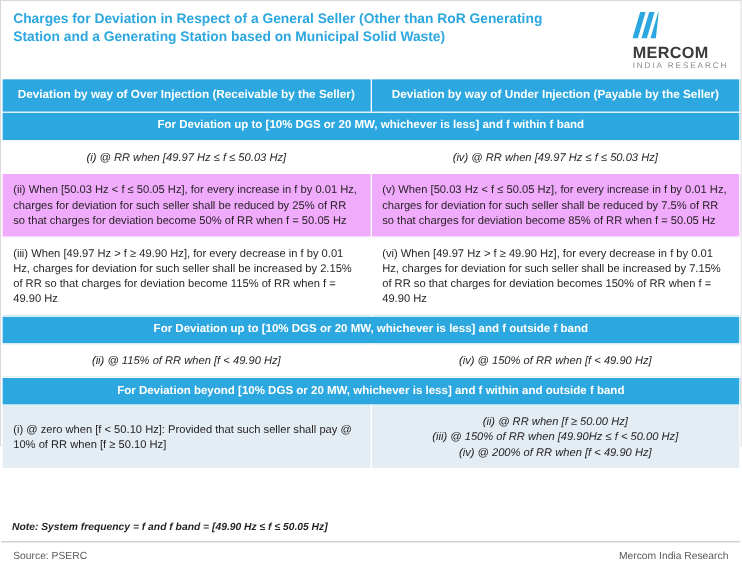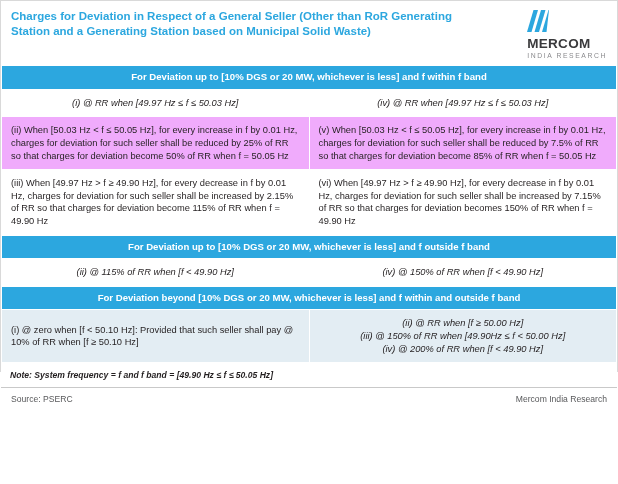--- a/index.html
+++ b/index.html
@@ -88,20 +88,21 @@
 
   
   .note{
     background:#ffffff;
     font-size:8.6px;
     font-style:italic;
     font-weight:bold;
     color:#231f20;
     padding:6px 9px 7px 9px;
     border-top:1px solid #ffffff;
+    margin-top:36px;
   }
   .footer{
     display:flex;align-items:flex-start;justify-content:space-between;
     border-top:1px solid #c9c9c9;
     padding:6px 10px 7px 10px;
     font-size:8.6px;
     color:#58595b;
   }
   .footer .right{ color:#58595b; }
 </style>
@@ -122,20 +123,28 @@
       </span>
       <span class="logo-text">
         <div class="logo-main">MERCOM</div>
         <div class="logo-sub">INDIA RESEARCH</div>
       </span>
     </div>
   </div>
 
   <table class="tbl">
     <tbody>
+      <tr class="colhead">
+        <td style="width:50%">
+          <span>Deviation by way of Over Injection (Receivable by the Seller)</span>
+        </td>
+        <td style="width:50%">
+          <span>Deviation by way of Under Injection (Payable by the Seller)</span>
+        </td>
+      </tr>
 
       <tr class="section">
         <td colspan="2">For Deviation up to [10% DGS or 20 MW, whichever is less] and f within f band</td>
       </tr>
       <tr>
         <td class="cell-light center">(i) @ RR when [49.97 Hz ≤ f ≤ 50.03 Hz]</td>
         <td class="cell-light center">(iv) @ RR when [49.97 Hz ≤ f ≤ 50.03 Hz]</td>
       </tr>
       <tr>
         <td class="cell-alt justify">(ii) When [50.03 Hz &lt; f ≤ 50.05 Hz], for every increase in f by 0.01 Hz, charges for deviation for such seller shall be reduced by 25% of RR so that charges for deviation become 50% of RR when f = 50.05 Hz</td>

